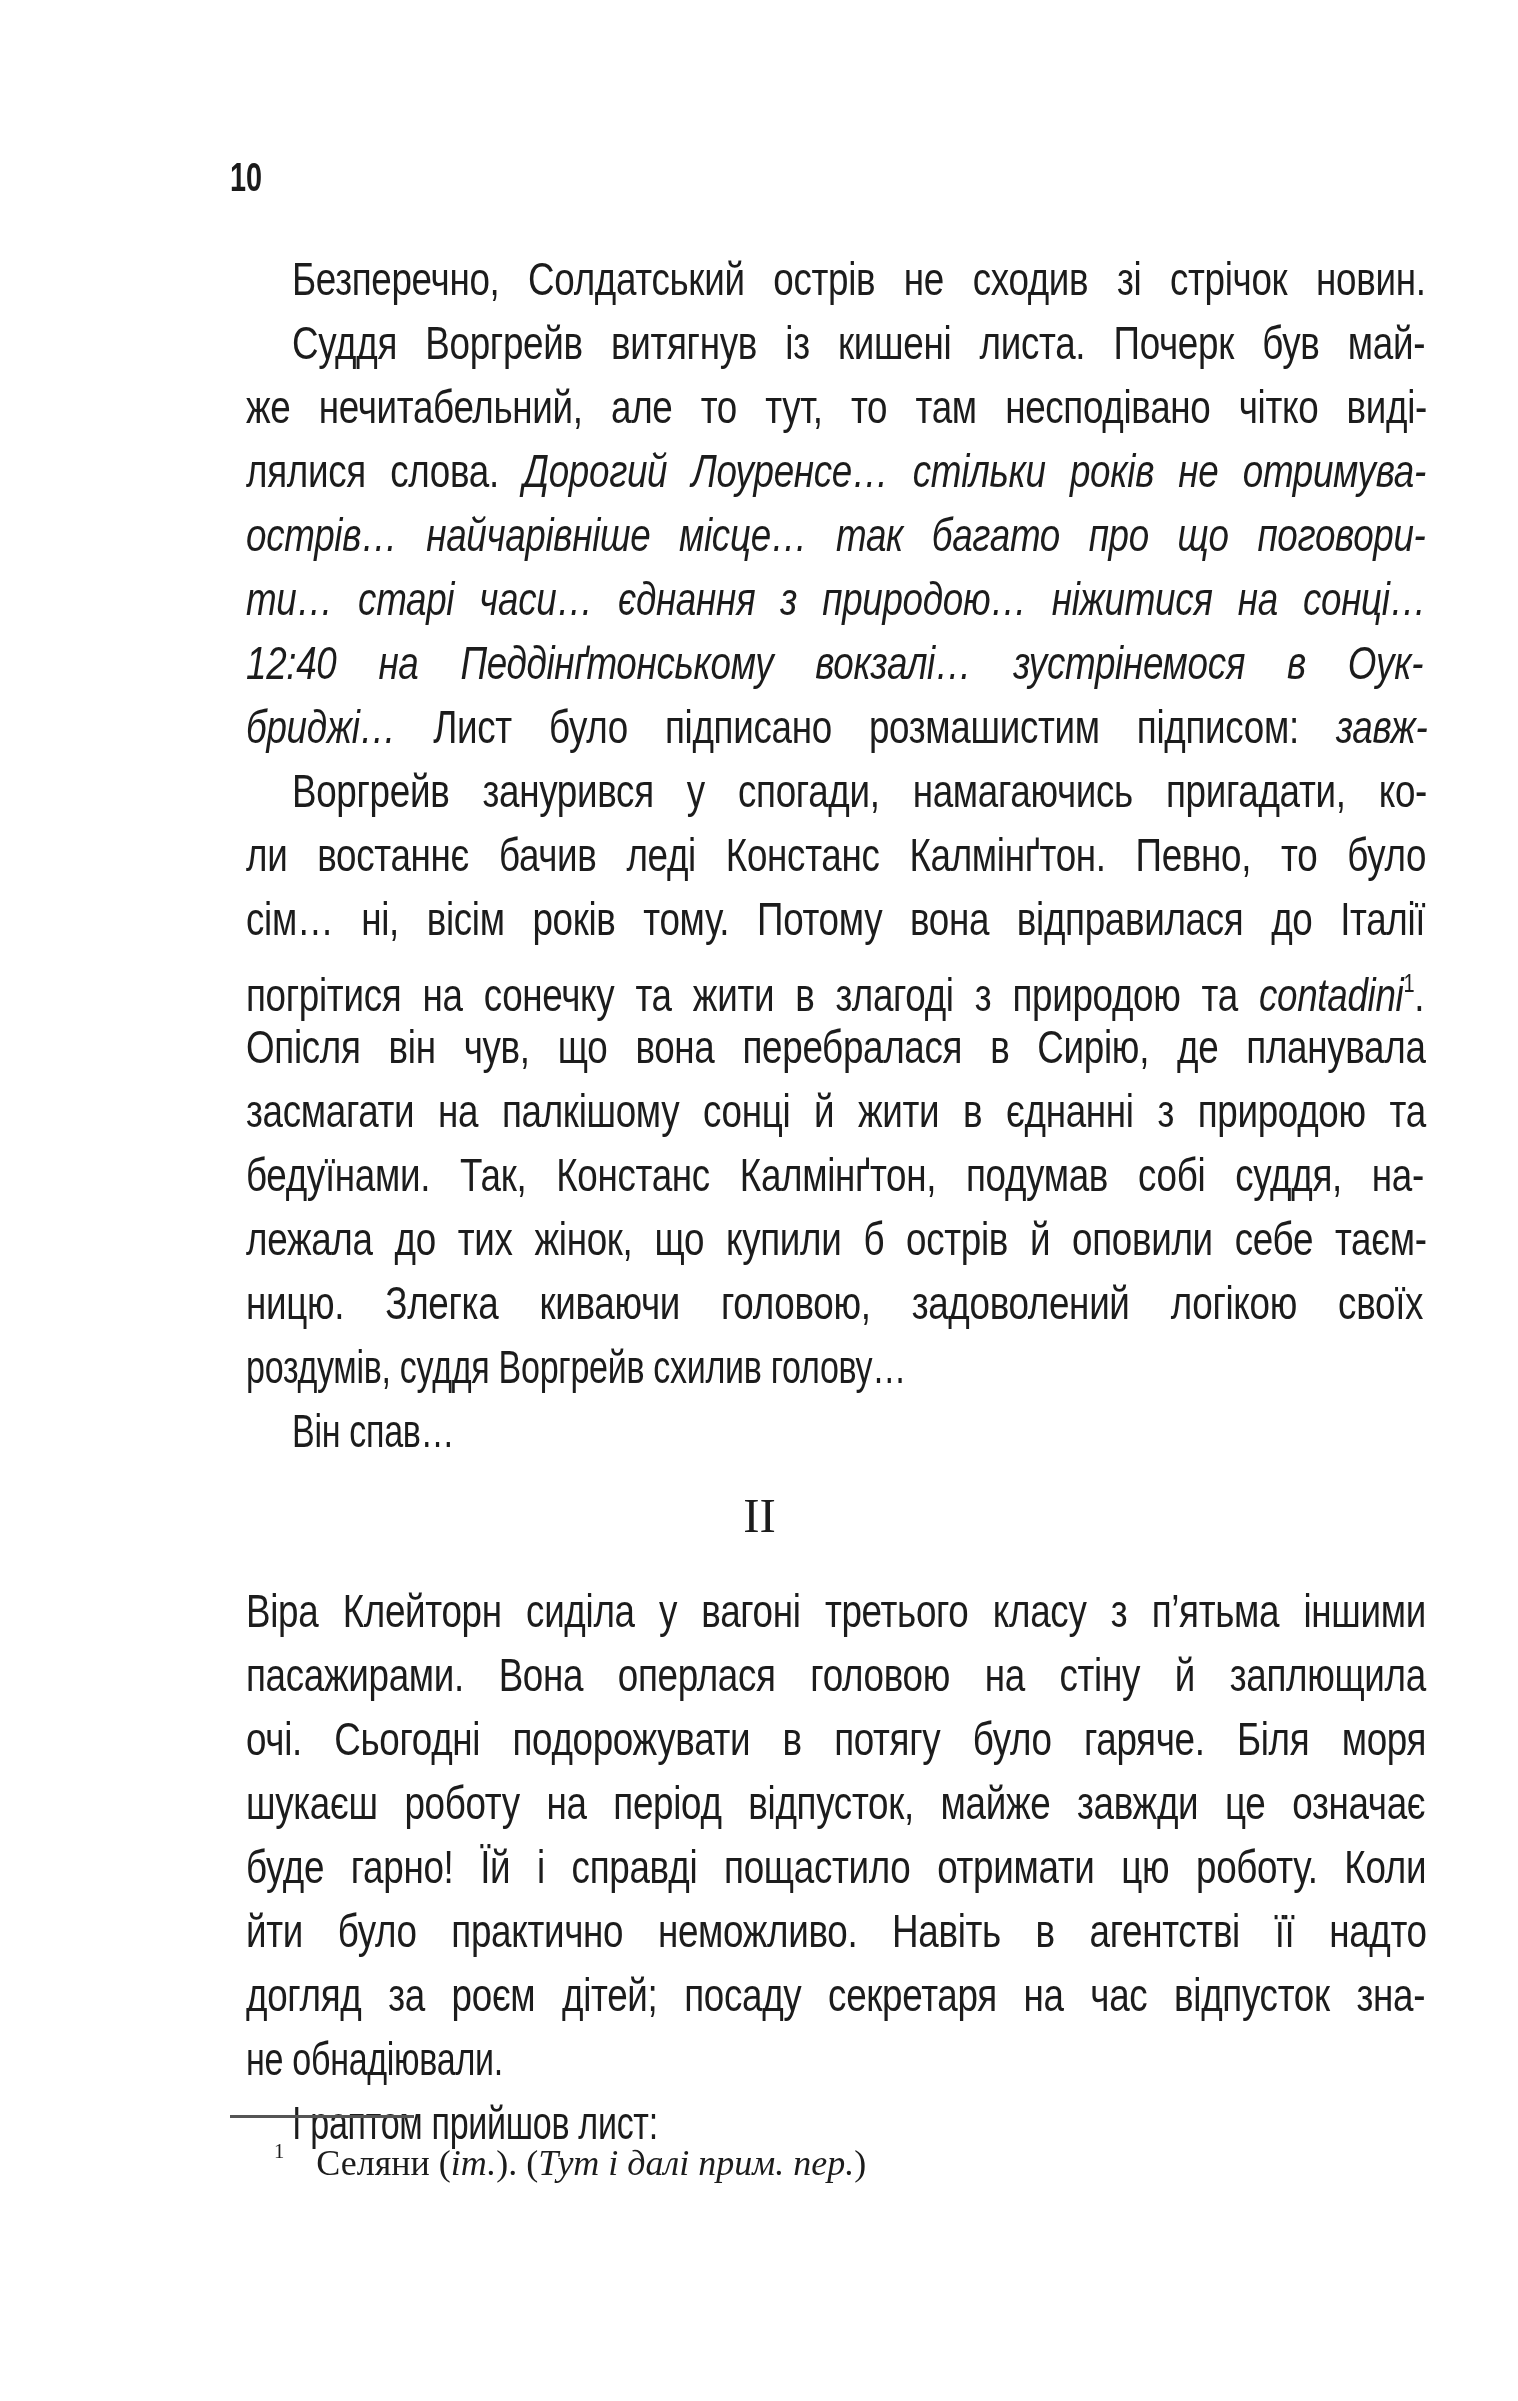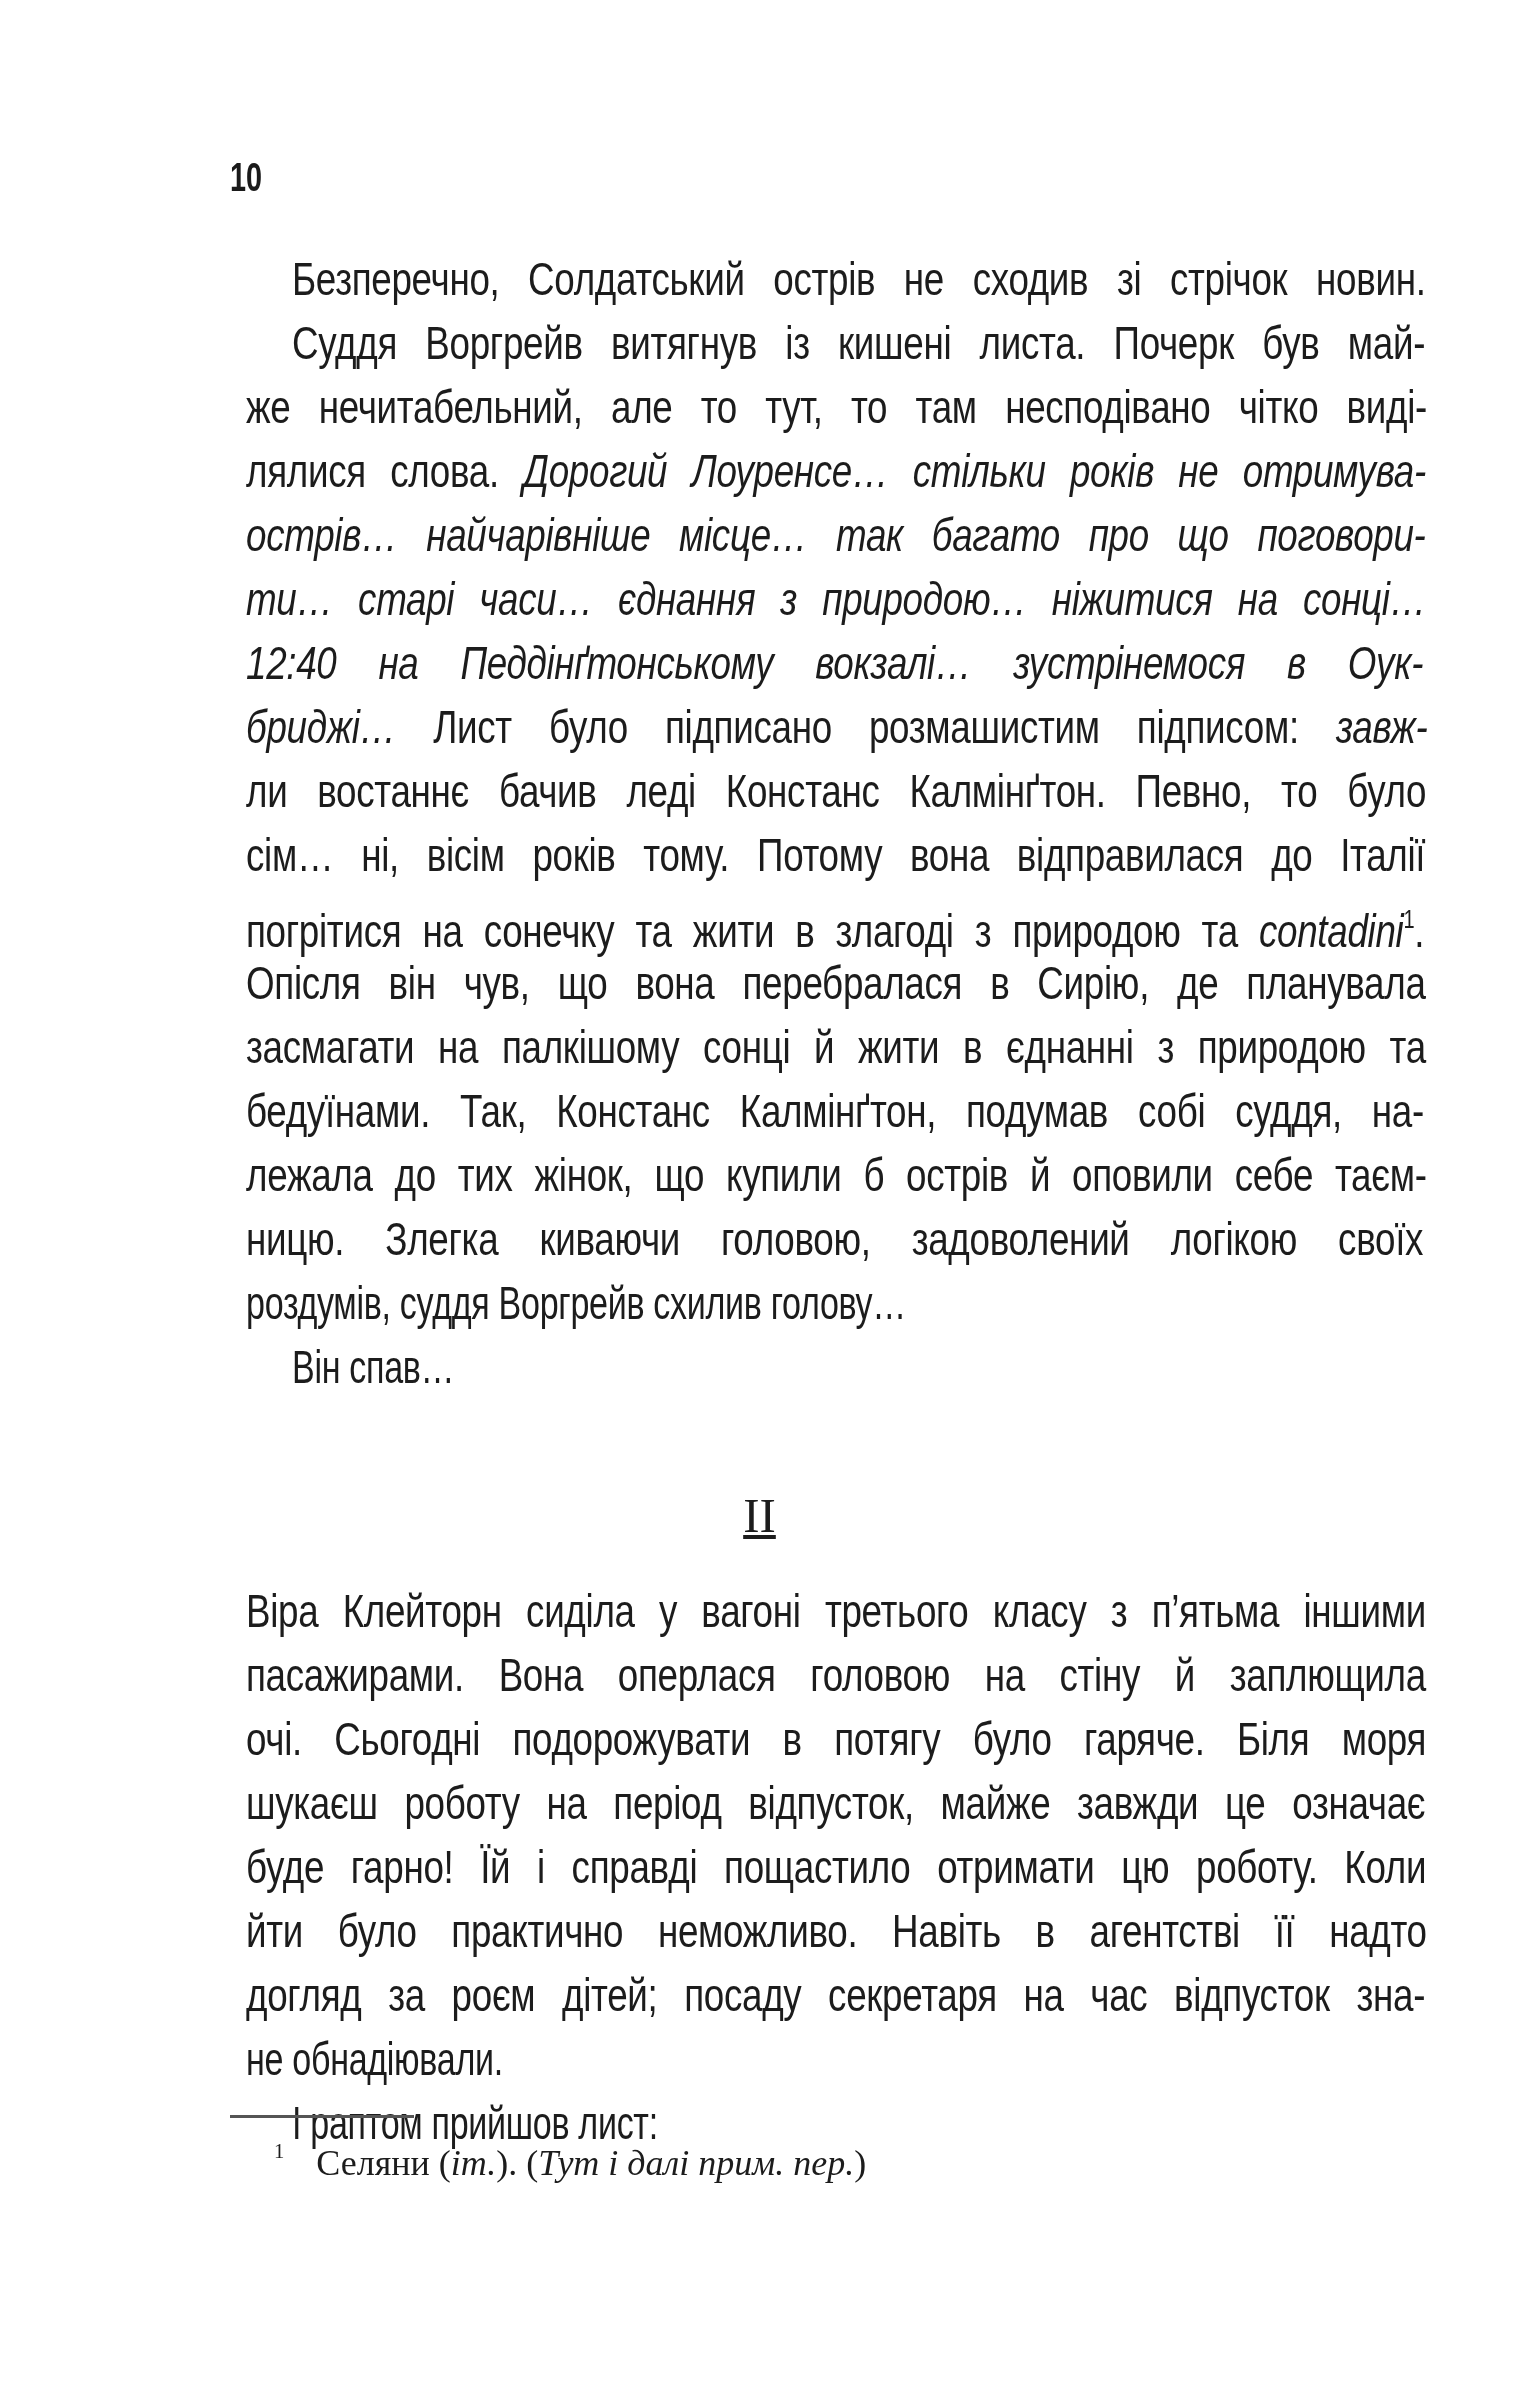--- a/index.html
+++ b/index.html
@@ -14,21 +14,21 @@
     height: 64px; line-height: 64px; white-space: nowrap; position: relative;
   }
   .line-inner {
     display: inline-block; font-family: "Liberation Sans", sans-serif; font-size: 46px;
     transform-origin: left center; color: #1c1c1c; letter-spacing: -0.4px;
   }
   .justify .line-inner { text-align: justify; text-align-last: justify; }
   .sup { font-size: 25px; vertical-align: 19px; }
   .section-mark {
     position: absolute; left: 0; width: 1519px; top: 1487px; text-align: center;
-    font-family: "Liberation Serif", serif; font-size: 49px; color: #1c1c1c; text-decoration: underline;
+    font-family: "Liberation Serif", serif; font-size: 49px; color: #1c1c1c;
   }
   .fn-rule { position: absolute; left: 230px; top: 2115px; width: 184px; height: 3.2px; background: #555; }
   .footnote {
     position: absolute; left: 230px; top: 2140px; white-space: nowrap;
     font-family: "Liberation Serif", serif; font-size: 36px; color: #1c1c1c; margin-left: 44px;
   }
   .fn-mark { font-size: 20.6px; vertical-align: 17.4px; margin-right: 32px; }
 </style>
 </head>
 <body>
@@ -37,20 +37,21 @@
 
 <div class="block justify" id="part1" style="top:247px;">
     <div class="line"><span class="line-inner" style="margin-left: 46px; word-spacing: 23.4px; transform: scaleX(0.8);"><span>Безперечно, Солдатський острів не сходив зі стрічок новин.</span></span></div>
     <div class="line"><span class="line-inner" style="margin-left: 46px; word-spacing: 23px; transform: scaleX(0.8);"><span>Суддя Воргрейв витягнув із кишені листа. Почерк був май-</span></span></div>
     <div class="line"><span class="line-inner" style="margin-left: 0px; word-spacing: 23px; transform: scaleX(0.8);"><span>же нечитабельний, але то тут, то там несподівано чітко виді-</span></span></div>
     <div class="line"><span class="line-inner" style="margin-left: 0px; word-spacing: 18px; transform: scaleX(0.8);"><span>лялися слова. </span><i>Дорогий Лоуренсе… стільки років не отримува-</i></span></div>
     <div class="line"><span class="line-inner" style="margin-left: 0px; word-spacing: 23.5px; transform: scaleX(0.8);"><i>острів… найчарівніше місце… так багато про що поговори-</i></span></div>
     <div class="line"><span class="line-inner" style="margin-left: 0px; word-spacing: 19px; transform: scaleX(0.8);"><i>ти… старі часи… єднання з природою… ніжитися на сонці…</i></span></div>
     <div class="line"><span class="line-inner" style="margin-left: 0px; word-spacing: 40px; transform: scaleX(0.8);"><i>12:40 на Педдінґтонському вокзалі… зустрінемося в Оук-</i></span></div>
     <div class="line"><span class="line-inner" style="margin-left: 0px; word-spacing: 34px; transform: scaleX(0.8);"><i>бриджі…</i><span> Лист було підписано розмашистим підписом: </span><i>завж-</i></span></div>
+    <div class="line"><span class="line-inner" style="margin-left: 46px; word-spacing: 29px; transform: scaleX(0.8);"><span>Воргрейв занурився у спогади, намагаючись пригадати, ко-</span></span></div>
     <div class="line"><span class="line-inner" style="margin-left: 0px; word-spacing: 25px; transform: scaleX(0.8);"><span>ли востаннє бачив леді Констанс Калмінґтон. Певно, то було</span></span></div>
     <div class="line"><span class="line-inner" style="margin-left: 0px; word-spacing: 22.3px; transform: scaleX(0.8);"><span>сім… ні, вісім років тому. Потому вона відправилася до Італії</span></span></div>
     <div class="line"><span class="line-inner" style="margin-left: 0px; word-spacing: 14px; transform: scaleX(0.8);"><span>погрітися на сонечку та жити в злагоді з природою та </span><i>contadini</i><span class="sup">1</span><span>.</span></span></div>
     <div class="line"><span class="line-inner" style="margin-left: 0px; word-spacing: 22.6px; transform: scaleX(0.8);"><span>Опісля він чув, що вона перебралася в Сирію, де планувала</span></span></div>
     <div class="line"><span class="line-inner" style="margin-left: 0px; word-spacing: 17.3px; transform: scaleX(0.8);"><span>засмагати на палкішому сонці й жити в єднанні з природою та</span></span></div>
     <div class="line"><span class="line-inner" style="margin-left: 0px; word-spacing: 25px; transform: scaleX(0.8);"><span>бедуїнами. Так, Констанс Калмінґтон, подумав собі суддя, на-</span></span></div>
     <div class="line"><span class="line-inner" style="margin-left: 0px; word-spacing: 15px; transform: scaleX(0.8);"><span>лежала до тих жінок, що купили б острів й оповили себе таєм-</span></span></div>
     <div class="line"><span class="line-inner" style="margin-left: 0px; word-spacing: 39px; transform: scaleX(0.8);"><span>ницю. Злегка киваючи головою, задоволений логікою своїх</span></span></div>
     <div class="line"><span class="line-inner" style="margin-left: 0px; transform: scaleX(0.74);"><span>роздумів, суддя Воргрейв схилив голову…</span></span></div>
     <div class="line"><span class="line-inner" style="margin-left: 46px; transform: scaleX(0.74);"><span>Він спав…</span></span></div>

